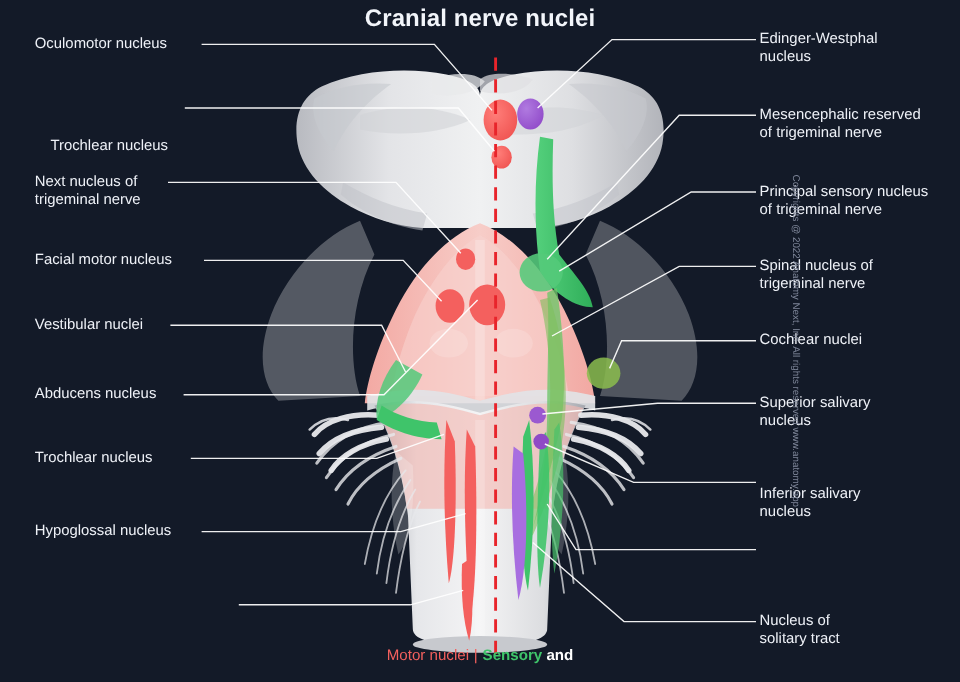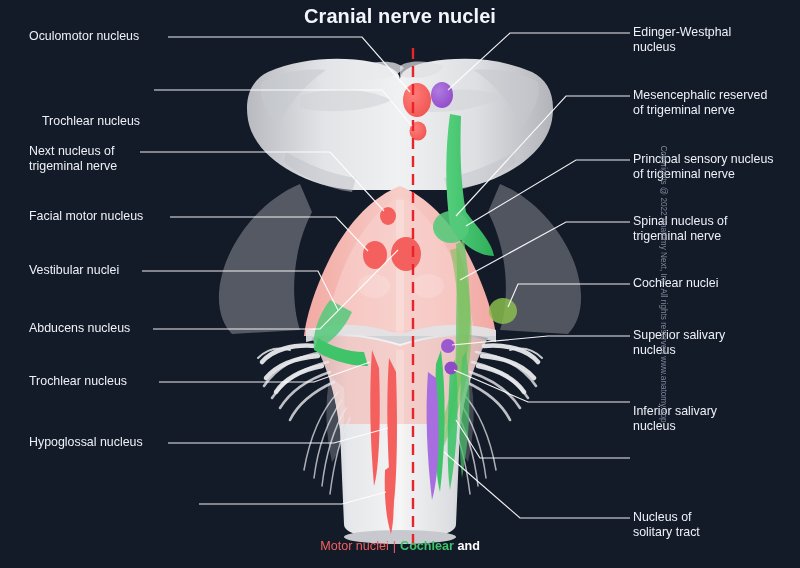--- a/index.html
+++ b/index.html
@@ -288,19 +288,19 @@
   <div class="lbl right" style="left:633px;top:25px;"><span>Edinger-Westphal</span><br><span>nucleus</span></div>
   <div class="lbl right" style="left:633px;top:88px;"><span>Mesencephalic reserved</span><br><span>of trigeminal nerve</span></div>
   <div class="lbl right" style="left:633px;top:152px;"><span>Principal sensory nucleus</span><br><span>of trigeminal nerve</span></div>
   <div class="lbl right" style="left:633px;top:214px;"><span>Spinal nucleus of</span><br><span>trigeminal nerve</span></div>
   <div class="lbl right" style="left:633px;top:276px;"><span>Cochlear nuclei</span></div>
   <div class="lbl right" style="left:633px;top:328px;"><span>Superior salivary</span><br><span>nucleus</span></div>
   <div class="lbl right" style="left:633px;top:404px;"><span>Inferior salivary</span><br><span>nucleus</span></div>
   <div class="lbl right" style="left:633px;top:510px;"><span>Nucleus of</span><br><span>solitary tract</span></div>
 
   <div class="legend">
-    <span class="motor">Motor nuclei</span><span class="bar">|</span><span class="sens">Cochlear</span><span class="plain"> and</span>
+    <span class="motor">Motor nuclei</span><span class="bar">|</span><span class="sens">Sensory</span><span class="plain"> and</span>
   </div>
 
 
   <div class="copyright">Copyrights @ 2022 Anatomy Next, Inc. All rights reserved www.anatomy.app</div>
 
 </div>
 
 </body></html>

